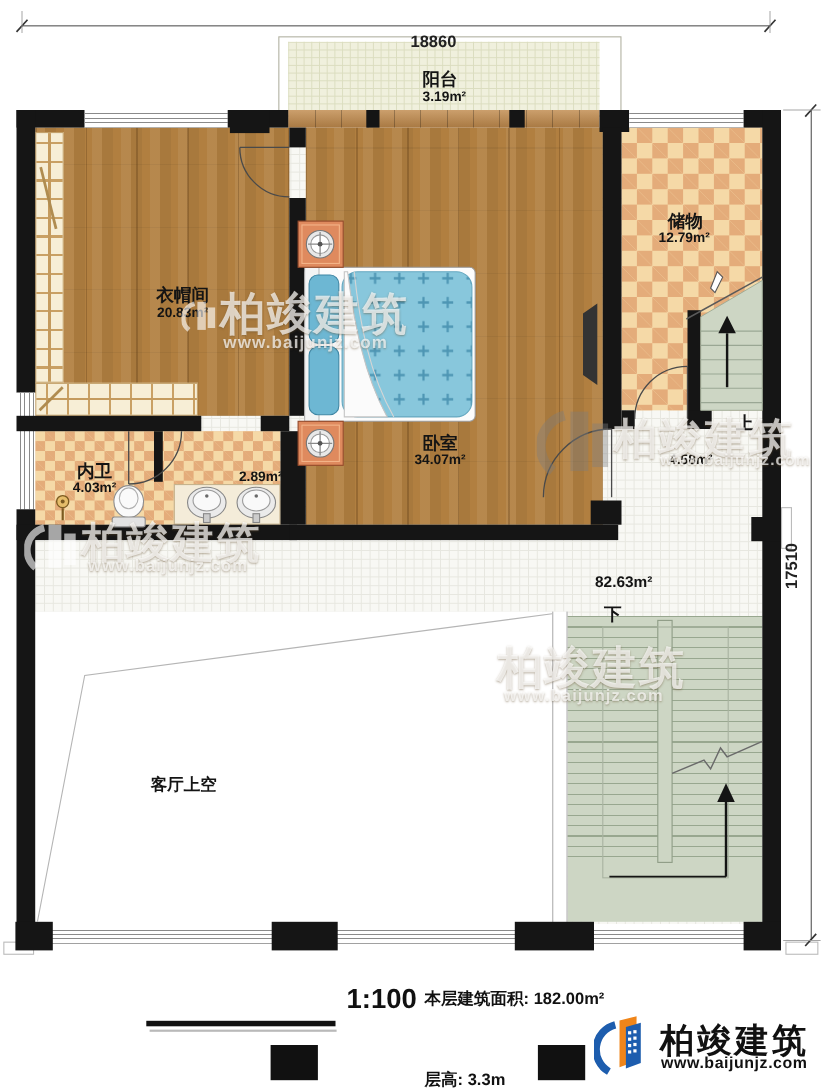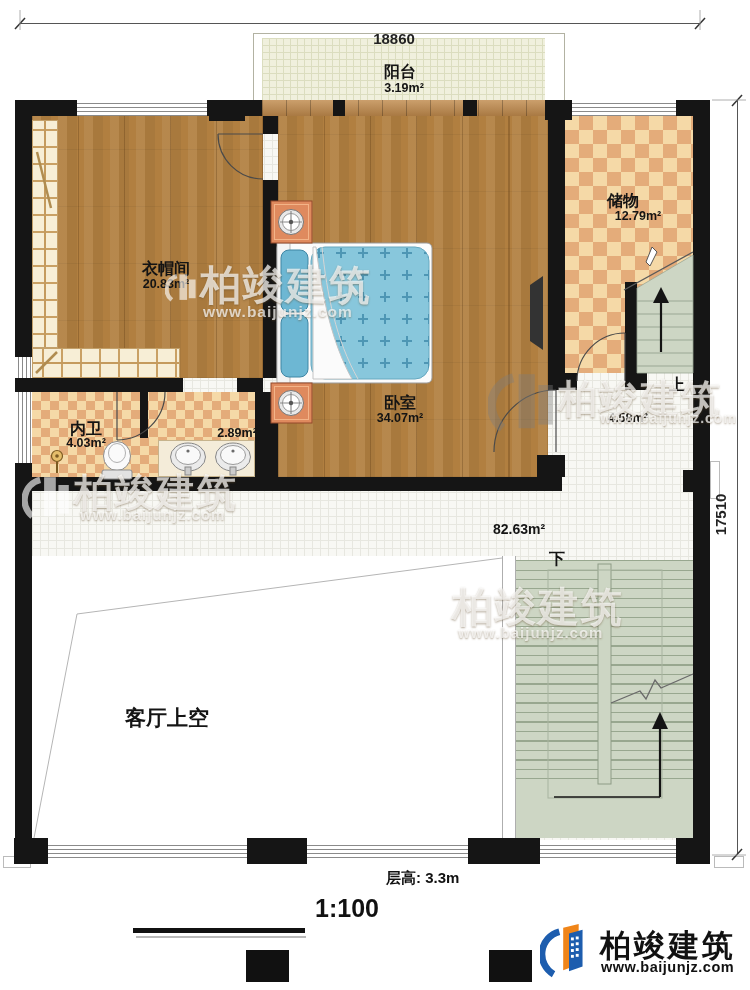--- a/index.html
+++ b/index.html
@@ -248,29 +248,29 @@
     </g>
   </svg>
 
   <div class="lbl rname" style="left:400px;top:62px">阳台</div>
   <div class="lbl rarea" style="left:404px;top:81px">3.19m²</div>
   <div class="lbl rname" style="left:166px;top:259px">衣帽间</div>
   <div class="lbl rarea" style="left:166px;top:277px">20.83m²</div>
   <div class="lbl rname" style="left:400px;top:393px">卧室</div>
   <div class="lbl rarea" style="left:400px;top:411px">34.07m²</div>
   <div class="lbl rname" style="left:623px;top:191px">储物</div>
-  <div class="lbl rarea" style="left:638px;top:209px">12.79m²</div>
+  <div class="lbl rarea" style="left:622px;top:209px">12.79m²</div>
   <div class="lbl rname" style="left:86px;top:419px">内卫</div>
   <div class="lbl rarea" style="left:86px;top:436px">4.03m²</div>
   <div class="lbl rarea" style="left:237px;top:426px">2.89m²</div>
   <div class="lbl rarea" style="left:628px;top:411px">4.58m²</div>
-  <div class="lbl" style="left:519px;top:521px;font-size:14px">82.63m²</div>
+  <div class="lbl" style="left:567px;top:521px;font-size:14px">82.63m²</div>
   <div class="lbl" style="left:677px;top:375px;font-size:16px">上</div>
   <div class="lbl" style="left:557px;top:549px;font-size:16px">下</div>
-  <div class="lbl" style="left:167px;top:704px;font-size:21px">客厅上空</div>
+  <div class="lbl" style="left:167px;top:704px;font-size:15px">客厅上空</div>
 
   <div class="wmicon" style="left:165px;top:268px">
     <svg width="34" height="40" viewBox="0 0 40 44">
         <path d="M8 36 A16 16 0 0 1 14 8" stroke="currentColor" stroke-width="5" fill="none"></path>
         <rect x="17" y="6" width="9" height="30" fill="currentColor"></rect>
         <rect x="28" y="12" width="8" height="22" fill="currentColor"></rect>
       </svg>
   </div>
   <div class="wm" style="left:200px;top:258px;font-size:41px">柏竣建筑</div>
   <div class="wm wmurl" style="left:203px;top:303px;font-size:15.5px">www.baijunjz.com</div>
@@ -301,21 +301,25 @@
         <rect x="17" y="6" width="9" height="30" fill="currentColor"></rect>
         <rect x="28" y="12" width="8" height="22" fill="currentColor"></rect>
       </svg>
   </div>
   <div class="wm" style="left:452px;top:580px;font-size:41px">柏竣建筑</div>
   <div class="wm wmurl" style="left:458px;top:624px;font-size:15px">www.baijunjz.com</div>
 
   <div class="abs" style="left:133px;top:928px;width:172px;height:5px;background:#111;z-index:6"></div>
   <div class="abs" style="left:136px;top:936px;width:170px;height:2px;background:#b9b9b9;z-index:6"></div>
   <div class="tb" style="left:315px;top:894px;font-size:25px;font-weight:bold">1:100</div>
-  <div class="tb" style="left:386px;top:869px;font-size:15px;font-weight:bold">
+  <div class="tb" style="left:386px;top:899px;font-size:15px;font-weight:bold">
+    <span>本层建筑面积:</span>
+    <span>182.00m²</span>
+  </div>
+  <div class="tb" style="left:386px;top:972px;font-size:15px;font-weight:bold">
     <span>层高:</span>
     <span>3.3m</span>
   </div>
   <div class="sq" style="left:246px;top:950px;width:43px;height:32px"></div>
   <div class="sq" style="left:489px;top:950px;width:43px;height:32px"></div>
 
   <div class="abs" style="left:540px;top:920px;z-index:6">
     <svg width="58" height="62" viewBox="0 0 60 64">
       <path d="M14 56 A24 24 0 0 1 20 12" stroke="#1d5dae" stroke-width="7" fill="none"></path>
       <polygon points="24,8 40,4 40,46 24,52" fill="#f08519"></polygon>

